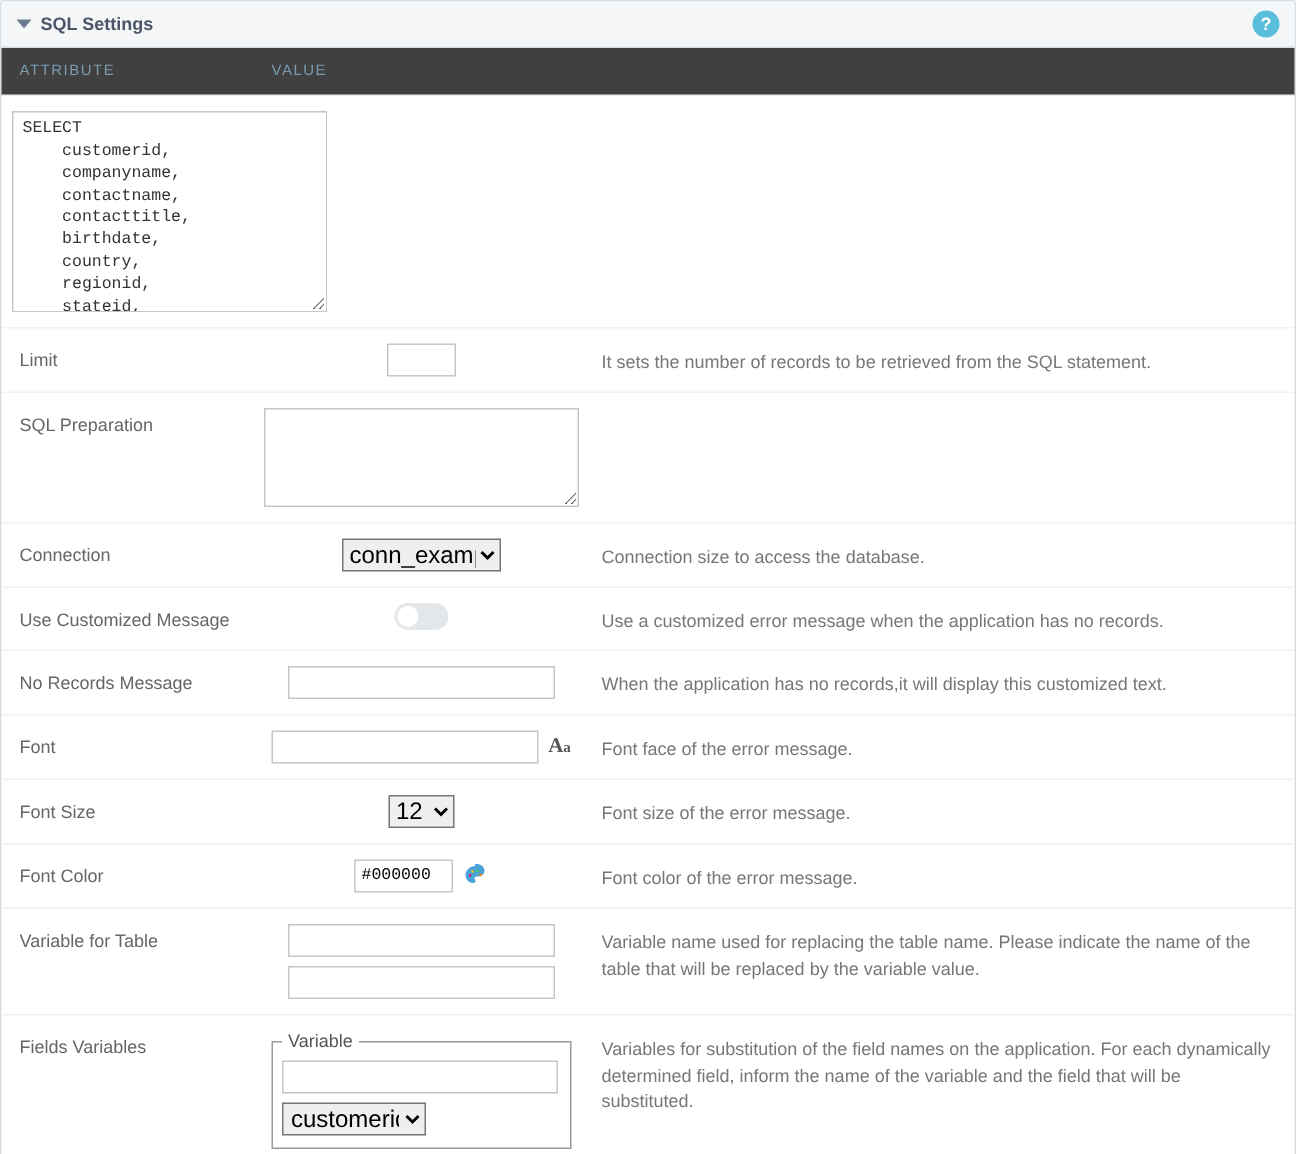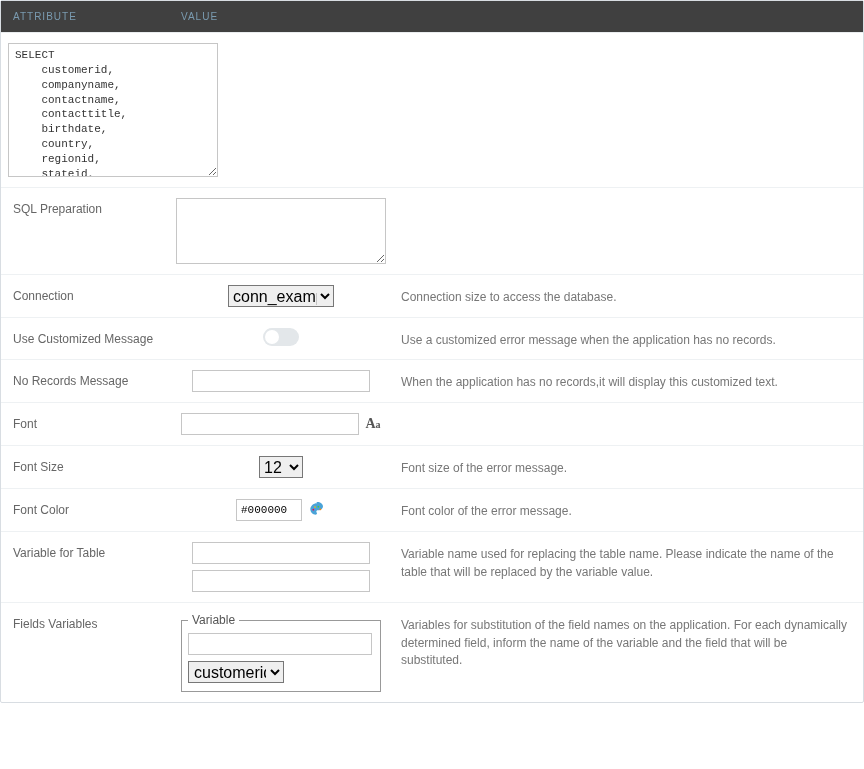--- a/index.html
+++ b/index.html
@@ -122,20 +122,27 @@
     width: 200px;
   }
   fieldset legend { padding:0 4px; color:#555; }
   fieldset input[type=text]{ width:184px; height:22px; border:1px solid #c6c6c6; padding:2px 4px; margin-bottom:6px;}
 </style>
 </head>
 <body>
 
 <div class="panel">
 
+  <div class="panel-header">
+    <div class="panel-header-left">
+      <span class="triangle"></span>
+      <span class="panel-title">SQL Settings</span>
+    </div>
+    <div class="help-icon">?</div>
+  </div>
 
   <div class="col-headers">
     <div class="col-attr">ATTRIBUTE</div>
     <div class="col-val">VALUE</div>
   </div>
 
   <div class="row">
     <div class="val">
       <textarea class="ta-sql" style="">SELECT
     customerid,
@@ -144,20 +151,27 @@
     contacttitle,
     birthdate,
     country,
     regionid,
     stateid,
     city,</textarea>
     </div>
     <div class="desc"></div>
   </div>
 
+  <div class="row">
+    <div class="attr">Limit</div>
+    <div class="val">
+      <input type="text" class="short" value="" style="">
+    </div>
+    <div class="desc">It sets the number of records to be retrieved from the SQL statement.</div>
+  </div>
 
   <div class="row">
     <div class="attr">SQL Preparation</div>
     <div class="val">
       <textarea class="ta-prep" style=""></textarea>
     </div>
     <div class="desc"></div>
   </div>
 
   <div class="row">
@@ -189,20 +203,21 @@
   </div>
 
   <div class="row">
     <div class="attr">Font</div>
     <div class="val">
       <div class="inline">
         <input type="text" class="med" value="" style="">
         <span class="font-icon"><span class="big">A</span><span class="small">a</span></span>
       </div>
     </div>
+    <div class="desc">Font face of the error message.</div>
   </div>
 
   <div class="row">
     <div class="attr">Font Size</div>
     <div class="val">
       <select class="sz">
         <option>12</option>
       </select>
     </div>
     <div class="desc">Font size of the error message.</div>

